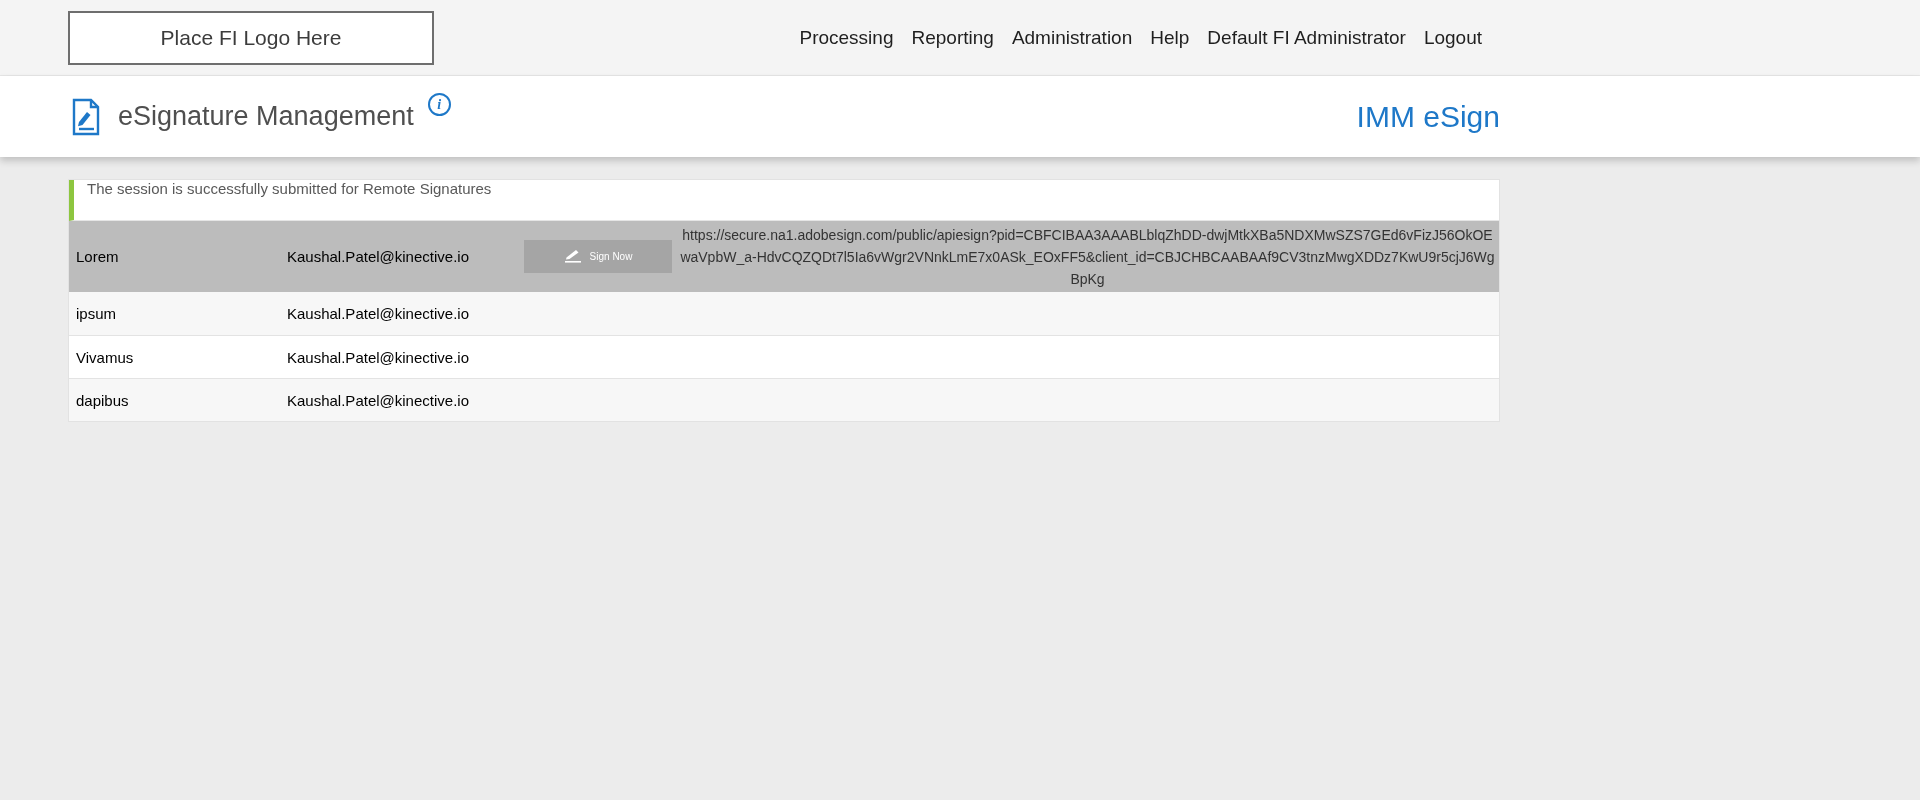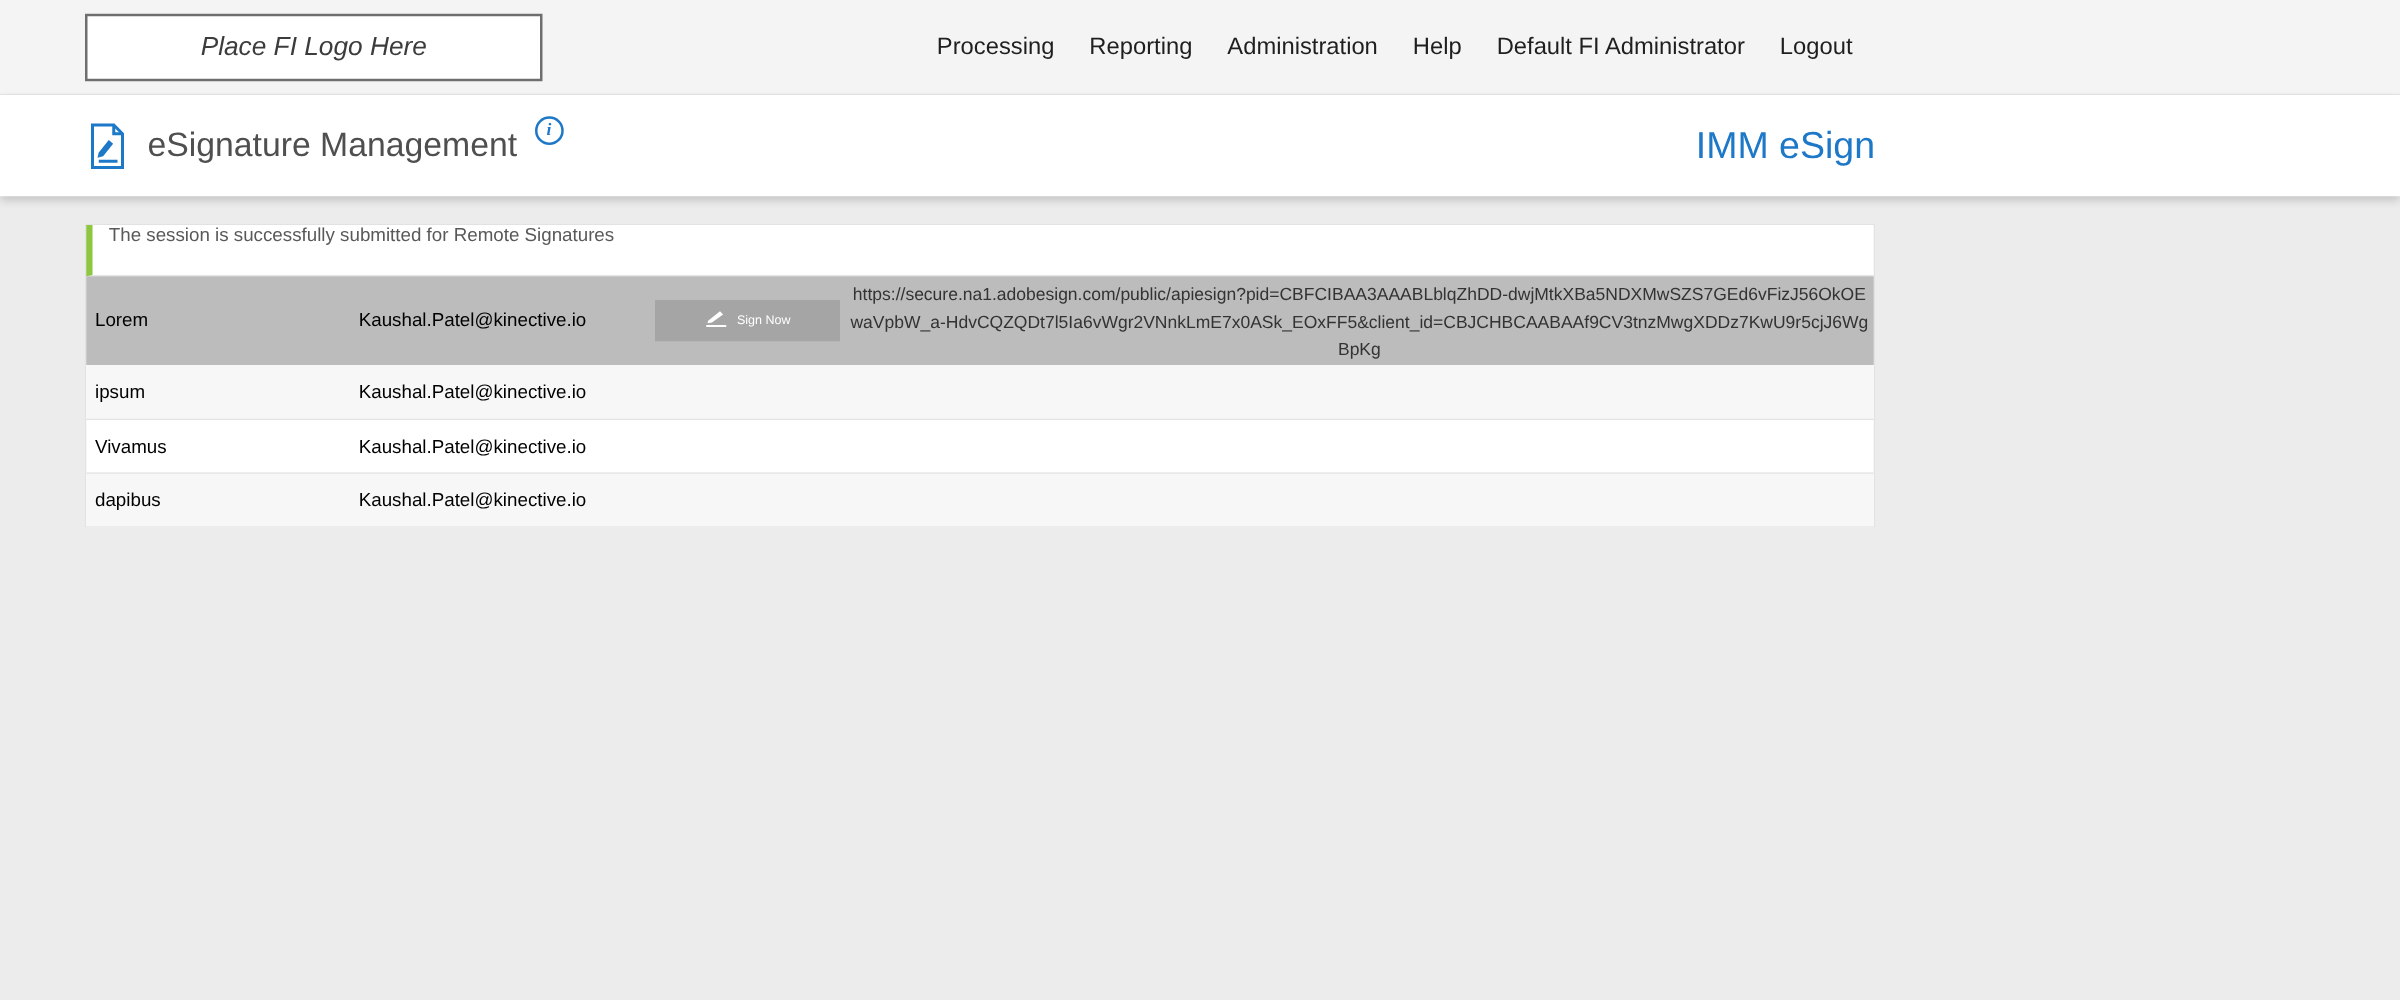--- a/index.html
+++ b/index.html
@@ -18,28 +18,28 @@
     background: #f4f4f4;
     border-bottom: 1px solid #e6e6e6;
   }
   .logo-box {
     position: absolute;
     left: 68px; top: 11px;
     width: 366px; height: 54px;
     background: #ffffff;
     border: 2px solid #6e6e6e;
     display: flex; align-items: center; justify-content: center;
-    font-size: 21px; color: #3c3c3c; font-style: italic;
+    font-size: 21px; color: #3c3c3c;
   }
   .nav {
     position: absolute;
     right: 438px; top: 0;
     height: 76px;
     display: flex; align-items: center;
-    gap: 28px;
+    gap: 18px;
   }
   .nav-item {
     font-size: 19px;
     color: #1f1f1f;
     cursor: pointer;
     white-space: nowrap;
   }
 
   
   .title-bar {

